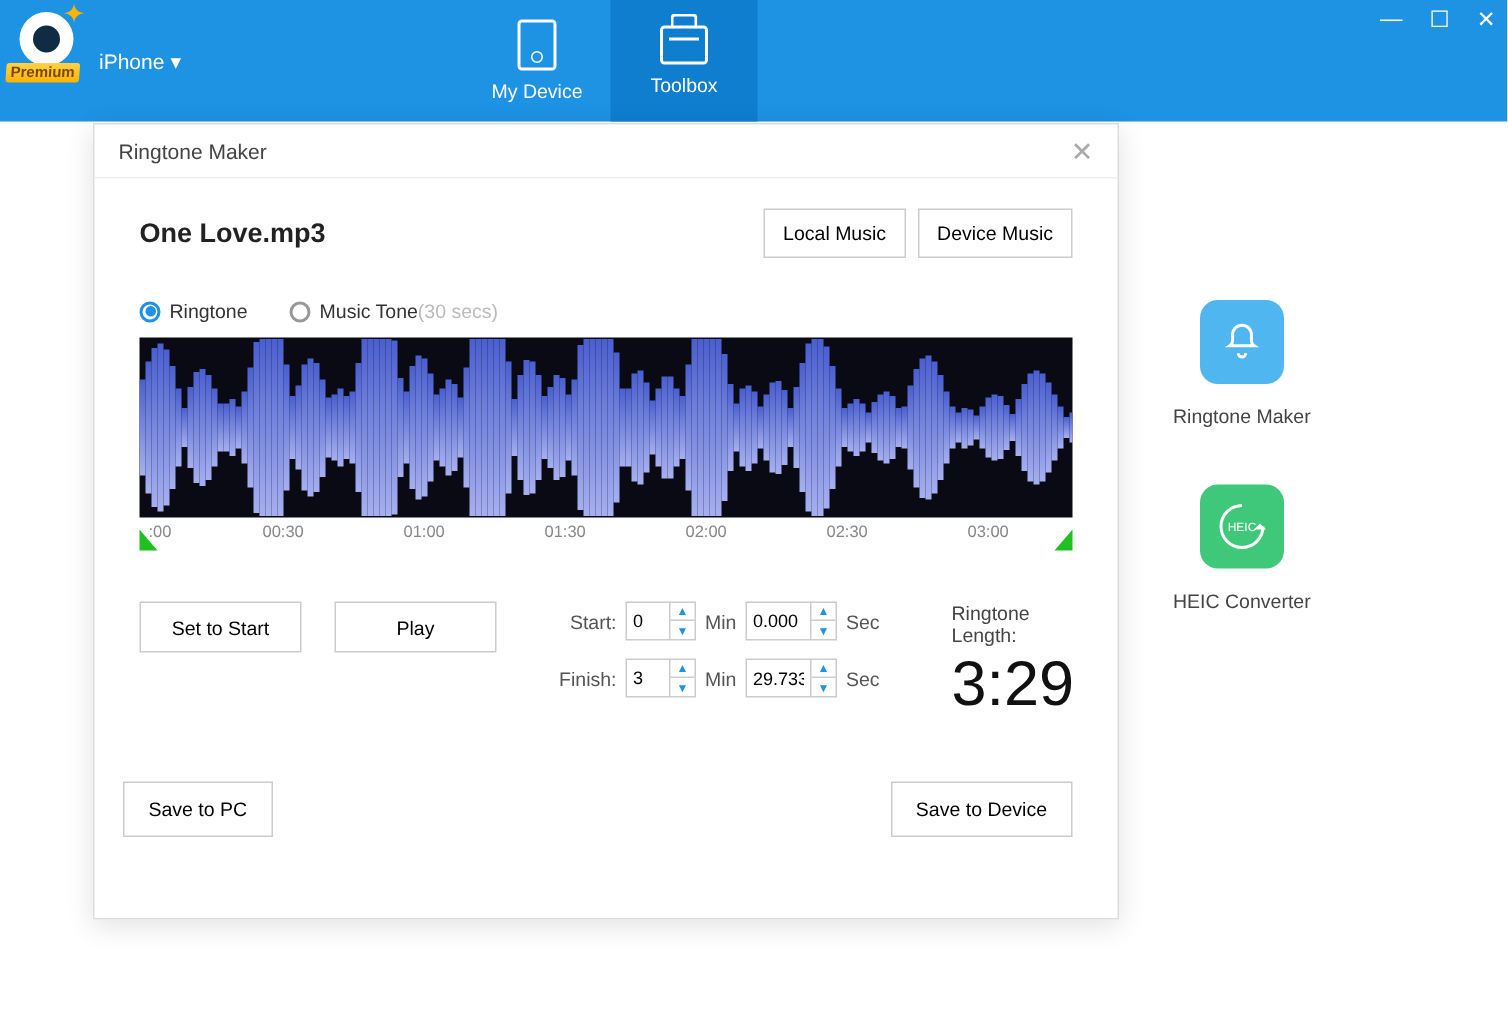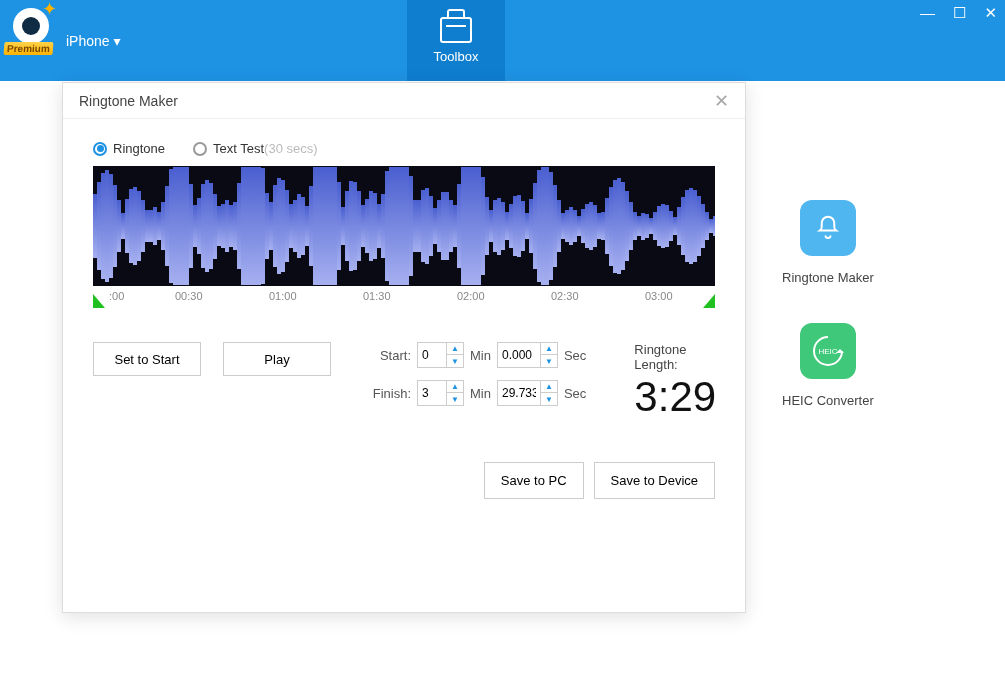--- a/index.html
+++ b/index.html
@@ -216,21 +216,21 @@
 .spin { display:flex;flex-direction:column;border-left:1px solid #ccc;}
 .spin span {
   width:16px;height:13px;display:flex;align-items:center;justify-content:center;
   font-size:8px;color:#1e92e3;cursor:pointer;
 }
 .spin span:first-child { border-bottom:1px solid #ccc;}
 .length-box { margin-left:18px;}
 .len-label { font-size:13px;color:#444;}
 .len-val { font-size:42px;font-weight:400;color:#111;line-height:1.1;margin-top:2px;}
 .save-row {
-  display:flex; justify-content:flex-end; gap:10px;
+  display:flex; justify-content:space-between; gap:10px;
   padding: 42px 30px 0 19px;
 }
 .save-btn {
   border:1px solid #ccc;background:#fff;padding:10px 16px;font-size:13px;cursor:pointer;
 }
 </style>
 </head>
 <body>
 
 <div class="topbar">
@@ -239,20 +239,24 @@
       <div class="logo-pupil"></div>
       <span class="logo-spark">✦</span>
     </div>
     <div class="logo-premium">Premium</div>
   </div>
   <div class="device-picker">
     <span>iPhone</span>
     <span>▾</span>
   </div>
   <div class="nav-tabs">
+    <div class="nav-tab">
+      <div class="nav-icon-device"></div>
+      <span>My Device</span>
+    </div>
     <div class="nav-tab active">
       <div class="nav-icon-box"></div>
       <span>Toolbox</span>
     </div>
   </div>
   <div class="winctrls">
     <span>—</span>
     <span>☐</span>
     <span>✕</span>
   </div>
@@ -274,28 +278,35 @@
     </svg>
   </div>
   <div class="tile-label">HEIC Converter</div>
 </div>
 
 <div class="dialog">
   <div class="dialog-hdr">
     <span class="dialog-title">Ringtone Maker</span>
     <span class="close-x">✕</span>
   </div>
+  <div class="filebar">
+    <span class="filename">One Love.mp3</span>
+    <div class="src-btns">
+      <button class="src-btn">Local Music</button>
+      <button class="src-btn">Device Music</button>
+    </div>
+  </div>
   <div class="tone-type-row">
     <div class="tone-opt">
       <span class="radio checked"></span>
       <span>Ringtone</span>
     </div>
     <div class="tone-opt">
       <span class="radio"></span>
-      <span>Text Test</span>
+      <span>Music Tone</span>
       <span class="tt-30">(30 secs)</span>
     </div>
   </div>
 
   <div class="wave-wrap">
     <div class="wave-area" id="wave">
         <div class="wave-bar" style="left: 0px; height: 64.9px; bottom: 27.55px;"></div>
         <div class="wave-bar" style="left: 4px; height: 88.5836px; bottom: 15.7082px;"></div>
         <div class="wave-bar" style="left: 8px; height: 105.798px; bottom: 7.10122px;"></div>
         <div class="wave-bar" style="left: 12px; height: 111.526px; bottom: 4.2369px;"></div>
@@ -447,21 +458,21 @@
         <div class="wave-bar" style="left: 596px; height: 76.9345px; bottom: 21.5328px;"></div>
         <div class="wave-bar" style="left: 600px; height: 72.7205px; bottom: 23.6397px;"></div>
         <div class="wave-bar" style="left: 604px; height: 60.6707px; bottom: 29.6647px;"></div>
         <div class="wave-bar" style="left: 608px; height: 44.0599px; bottom: 37.9701px;"></div>
         <div class="wave-bar" style="left: 612px; height: 27.0704px; bottom: 46.4648px;"></div>
         <div class="wave-bar" style="left: 616px; height: 13.7049px; bottom: 53.1475px;"></div>
         <div class="wave-bar" style="left: 620px; height: 19.4026px; bottom: 50.2987px;"></div>
       </div>
     <div class="timeline">
       <span class="tri-left"></span>
-      <span class="time-tick" style="left:16px">:00</span>
+      <span class="time-tick" style="left:6px">:00</span>
       <span class="time-tick" style="left:82px">00:30</span>
       <span class="time-tick" style="left:176px">01:00</span>
       <span class="time-tick" style="left:270px">01:30</span>
       <span class="time-tick" style="left:364px">02:00</span>
       <span class="time-tick" style="left:458px">02:30</span>
       <span class="time-tick" style="left:552px">03:00</span>
       <span class="tri-right"></span>
     </div>
   </div>
 

